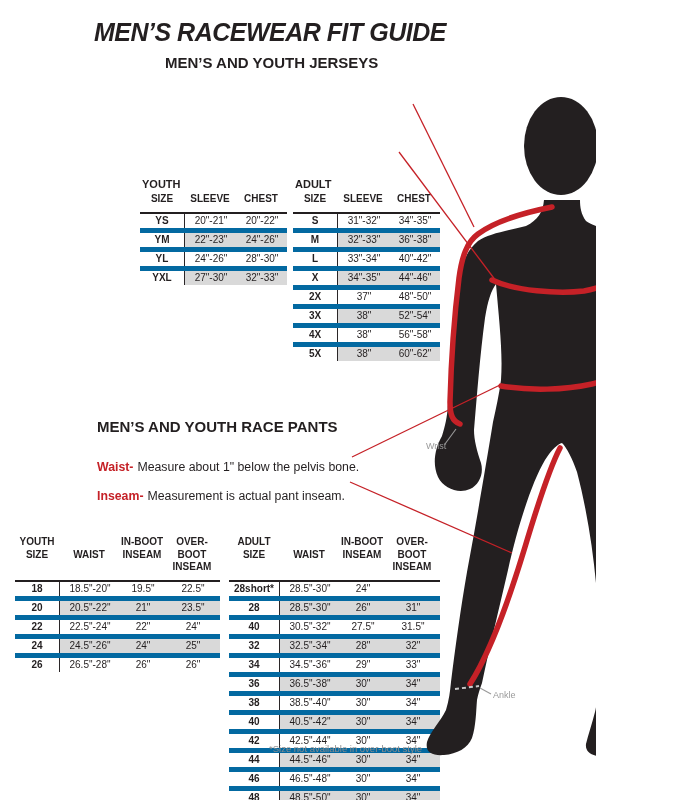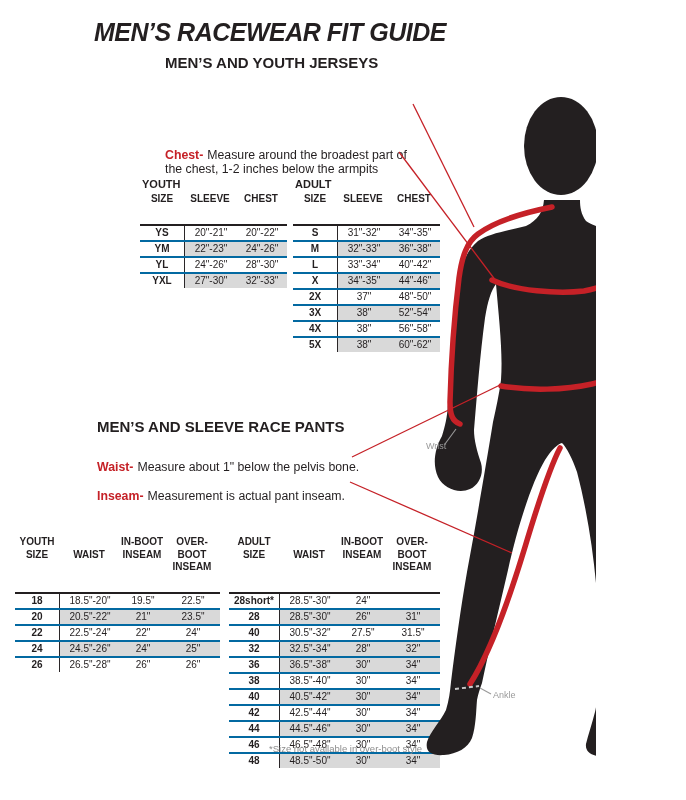--- a/index.html
+++ b/index.html
@@ -23,24 +23,24 @@
   #chest-desc{left:165px;top:136px;}
   #waist-desc{left:97px;top:448px;white-space:nowrap;width:auto;}
   #inseam-desc{left:97px;top:477px;white-space:nowrap;width:auto;}
   .red-label{color:var(--accent);font-weight:700;margin-right:4px;}
   .group-label{font-weight:700;font-size:11px;padding-left:2px;margin-bottom:3px;}
   #youth-jersey-wrap{left:140px;top:178px;}
   #adult-jersey-wrap{left:293px;top:178px;}
   #youth-pants-table{left:15px;top:536px;}
   #adult-pants-table{left:229px;top:536px;}
   .tbl{font-size:10px;}
-  .thead{display:flex;border-bottom:2px solid #231f20;font-weight:700;padding-bottom:18px;}
+  .thead{display:flex;border-bottom:2px solid #231f20;font-weight:700;padding-bottom:6px;}
   .hc{text-align:center;}
   .hc div{line-height:12.5px;}
-  .trow{display:flex;border-bottom:2px solid #0369a1;height:14px;}
+  .trow{display:flex;border-bottom:5px solid #0369a1;height:14px;}
   .trow.last{border-bottom:none;}
   .c{text-align:center;line-height:14px;height:14px;overflow:hidden;white-space:nowrap;}
   .c.size{font-weight:700;border-right:1.5px solid #2a2628;}
   .trow.shade .c.data{background:var(--shade);}
   .tbl-jersey .c0{width:44px}.tbl-jersey .c1{width:52px}.tbl-jersey .c2{width:50px}
   .tbl-pants .c1{width:60px}.tbl-pants .c2{width:46px}.tbl-pants .c3{width:54px}
   .tbl-pants-y .c0{width:44px}
   .tbl-pants-a .c0{width:50px}
   #footnote{left:232px;top:743px;font-size:9.5px;color:#8d8d8d;margin-left:37px;}
   .fig-tag{font-size:9px;color:var(--gray);}
@@ -56,21 +56,20 @@
 </head>
 <body>
 
 <div id="canvas">
 
   <div id="title" class="abs">MEN’S RACEWEAR FIT GUIDE</div>
 
   <div id="jerseys-heading" class="abs sec-heading">MEN’S AND YOUTH JERSEYS</div>
 
 
-  <p id="chest-desc" class="abs desc"><span class="red-label">Chest-</span><span>Measure around the broadest part of the chest, 1-2 inches below the armpits</span></p>
 
   <div id="youth-jersey-wrap" class="abs">
     <div class="group-label">YOUTH</div>
     <div class="tbl tbl-jersey">
         <div class="thead">
           <div class="hc c0">
             <div>SIZE</div>
           </div>
           <div class="hc c1">
             <div>SLEEVE</div>
@@ -152,21 +151,21 @@
           <div class="c data c2">56"-58"</div>
         </div>
         <div class="trow shade last">
           <div class="c size c0">5X</div>
           <div class="c data c1">38"</div>
           <div class="c data c2">60"-62"</div>
         </div>
       </div>
   </div>
 
-  <div id="pants-heading" class="abs sec-heading">MEN’S AND SLEEVE RACE PANTS</div>
+  <div id="pants-heading" class="abs sec-heading">MEN’S AND YOUTH RACE PANTS</div>
 
   <p id="waist-desc" class="abs desc"><span class="red-label">Waist-</span><span>Measure about 1" below the pelvis bone.</span></p>
 
   <p id="inseam-desc" class="abs desc"><span class="red-label">Inseam-</span><span>Measurement is actual pant inseam.</span></p>
 
   <div id="youth-pants-table" class="abs tbl tbl-pants tbl-pants-y">
       <div class="thead">
         <div class="hc c0">
           <div>YOUTH</div>
           <div>SIZE</div>
@@ -251,20 +250,26 @@
         <div class="c size c0">40</div>
         <div class="c data c1">30.5"-32"</div>
         <div class="c data c2">27.5"</div>
         <div class="c data c3">31.5"</div>
       </div>
       <div class="trow shade">
         <div class="c size c0">32</div>
         <div class="c data c1">32.5"-34"</div>
         <div class="c data c2">28"</div>
         <div class="c data c3">32"</div>
+      </div>
+      <div class="trow">
+        <div class="c size c0">34</div>
+        <div class="c data c1">34.5"-36"</div>
+        <div class="c data c2">29"</div>
+        <div class="c data c3">33"</div>
       </div>
       <div class="trow shade">
         <div class="c size c0">36</div>
         <div class="c data c1">36.5"-38"</div>
         <div class="c data c2">30"</div>
         <div class="c data c3">34"</div>
       </div>
       <div class="trow">
         <div class="c size c0">38</div>
         <div class="c data c1">38.5"-40"</div>

